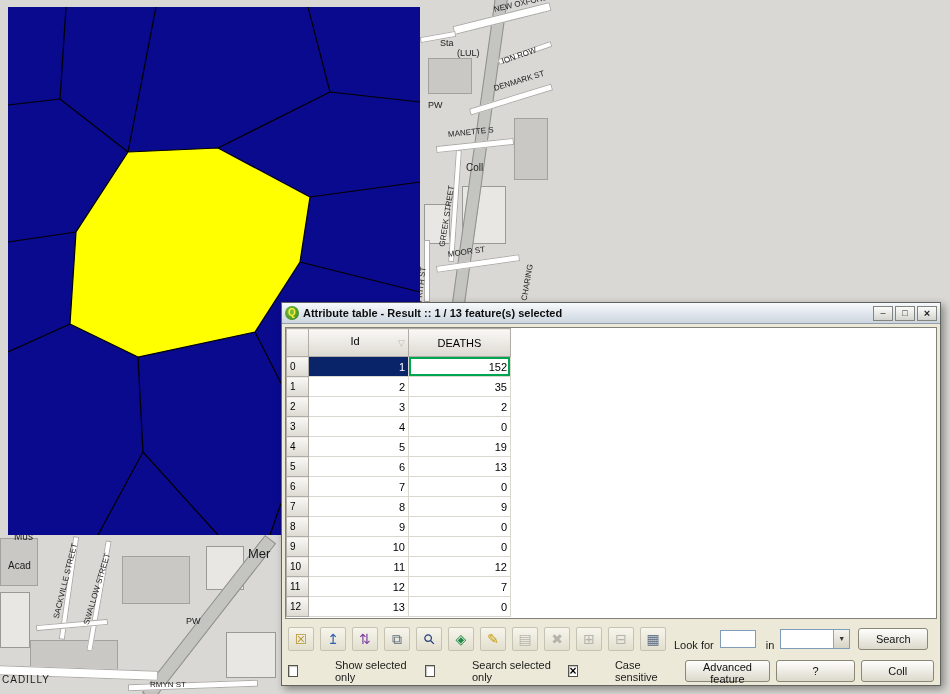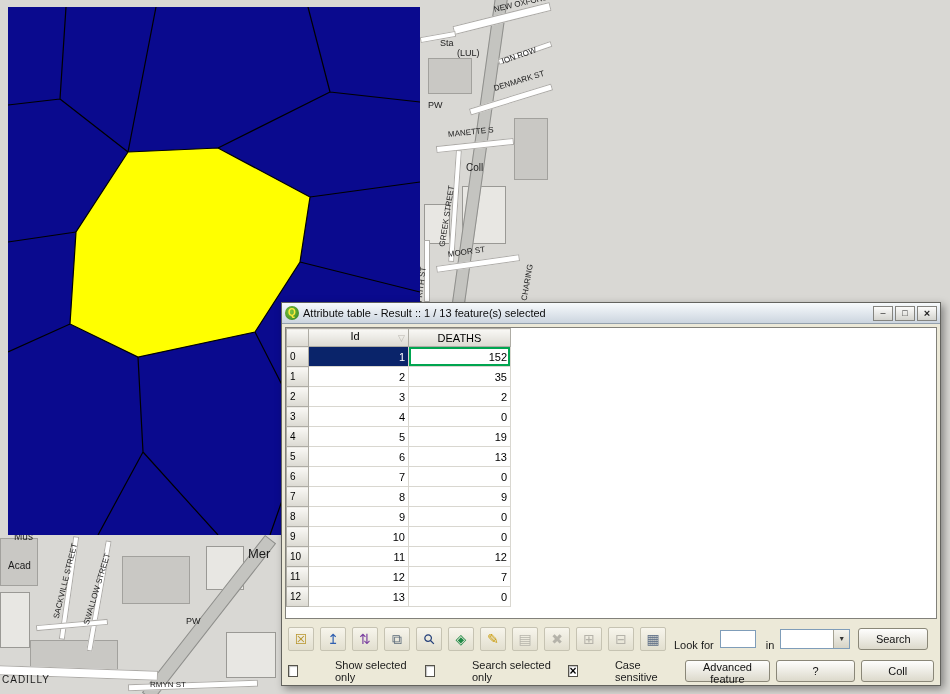--- a/index.html
+++ b/index.html
@@ -21,31 +21,31 @@
   .vor-edge { stroke:#000; stroke-width:1.2; fill:none; }
   .vor-sel { fill:#ffff00; stroke:#000; stroke-width:1.2; }
 
   
   .dialog { position:absolute; left:281px; top:302px; width:660px; height:384px; z-index:5;
             background:#ece9d8; border:1px solid #63635e; box-shadow:3px 3px 8px rgba(0,0,0,.4); }
   .titlebar { height:21px; background:linear-gradient(#f7fafc,#ccd5df); border-bottom:1px solid #93a0ac;
               display:flex; align-items:center; padding:0 3px; }
   .appicon { width:14px; height:14px; background:radial-gradient(circle at 40% 40%, #7ec63f, #2f7d1e);
              border-radius:50%; color:#ffec3d; font-size:10px; font-weight:bold; text-align:center; line-height:14px; margin-right:4px; }
-  .wtitle { flex:1; font-size:11px; font-weight:normal; color:#0d0d0d; overflow:hidden; white-space:nowrap; }
+  .wtitle { flex:1; font-size:11px; font-weight:bold; color:#0d0d0d; overflow:hidden; white-space:nowrap; }
   .winbtn { width:20px; height:15px; margin-left:2px; border:1px solid #84847f;
             background:linear-gradient(#fcfcfb,#d4d4cf); font-size:9px; line-height:12px; text-align:center; color:#222; }
   .winbtn.closeb { font-size:11px; font-weight:bold; }
 
   
   .tablewrap { position:absolute; left:3px; top:24px; right:3px; height:292px; background:#fff;
                border:1px solid #82817a; overflow:hidden; }
   .attr-table { border-collapse:collapse; font-size:11px; table-layout:fixed; }
   .attr-table th, .attr-table td { height:20px; padding:0 3px; overflow:hidden; white-space:nowrap; }
-  .attr-table th { height:18px; font-weight:normal; text-align:center;
+  .attr-table th { height:28px; font-weight:normal; text-align:center;
                    background:linear-gradient(#f9f8f5,#dcdad2); border:1px solid #aeaca4; }
   .corner { width:22px; }
   .col-id { width:100px; }
   .col-deaths { width:102px; }
   .rowhead { background:linear-gradient(#f9f8f5,#dcdad2); border:1px solid #aeaca4; text-align:left; font-size:10px; }
   .attr-table td.num { text-align:right; border:1px solid #d9d7d0; background:#fff; color:#000; }
   .attr-table td.num.selected { background:#0a246a; color:#fff; }
   .attr-table td.num.current { box-shadow:inset 0 0 0 2px #00a550; }
   .sortglyph { float:right; color:#b9b7af; font-size:9px; line-height:16px; }
 

